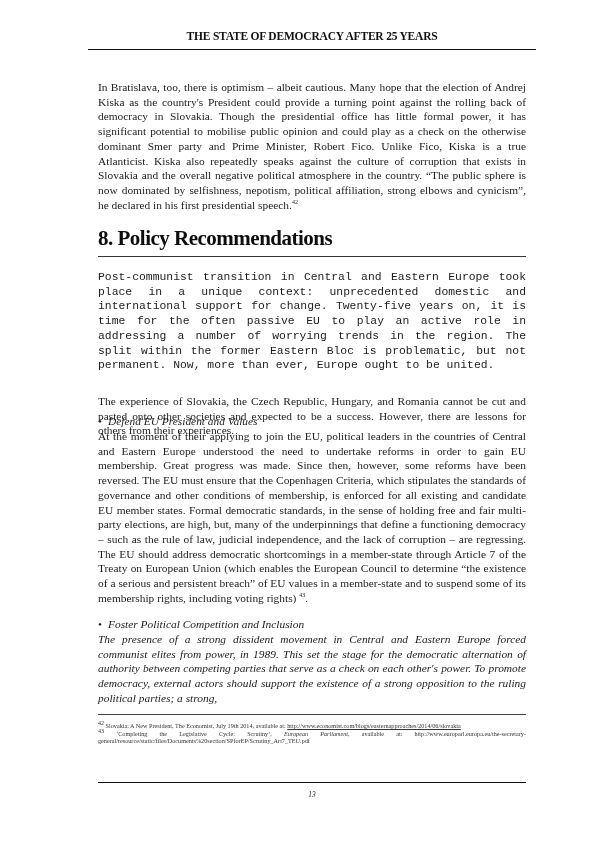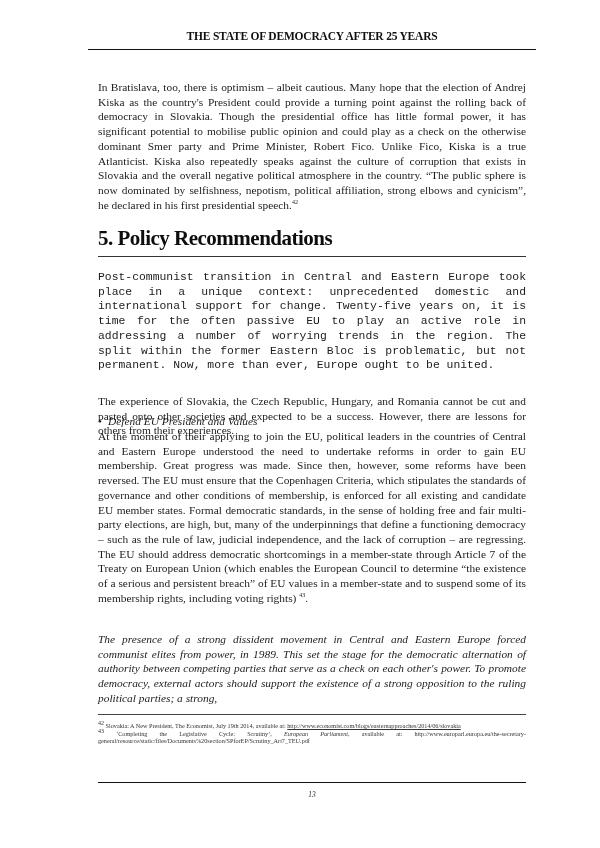--- a/index.html
+++ b/index.html
@@ -29,29 +29,30 @@
 </head>
 <body>
 
 <div class="page">
 
   <div class="header-title">THE STATE OF DEMOCRACY AFTER 25 YEARS</div>
   <div class="header-rule"></div>
 
   <div class="body-text p1"><span>In Bratislava, too, there is optimism – albeit cautious. Many hope that the election of Andrej Kiska as the country's President could provide a turning point against the rolling back of democracy in Slovakia. Though the presidential office has little formal power, it has significant potential to mobilise public opinion and could play as a check on the otherwise dominant Smer party and Prime Minister, Robert Fico. Unlike Fico, Kiska is a true Atlanticist. Kiska also repeatedly speaks against the culture of corruption that exists in Slovakia and the overall negative political atmosphere in the country. “The public sphere is now dominated by selfishness, nepotism, political affiliation, strong elbows and cynicism”, he declared in his first presidential speech.</span><sup>42</sup></div>
 
-  <div class="section-heading">5. Policy Recommendations</div>
+  <div class="section-heading">8. Policy Recommendations</div>
   <div class="section-rule"></div>
 
   <div class="body-text p2">Post-communist transition in Central and Eastern Europe took place in a unique context: unprecedented domestic and international support for change. Twenty-five years on, it is time for the often passive EU to play an active role in addressing a number of worrying trends in the region. The split within the former Eastern Bloc is problematic, but not permanent. Now, more than ever, Europe ought to be united.</div>
   <div class="body-text p3">The experience of Slovakia, the Czech Republic, Hungary, and Romania cannot be cut and pasted onto other societies and expected to be a success. However, there are lessons for others from their experiences.</div>
 
   <div class="bullet-1"><span class="bullet-dot">•</span><span>Defend EU President and Values</span></div>
   <div class="body-text p4"><span>At the moment of their applying to join the EU, political leaders in the countries of Central and Eastern Europe understood the need to undertake reforms in order to gain EU membership. Great progress was made. Since then, however, some reforms have been reversed. The EU must ensure that the Copenhagen Criteria, which stipulates the standards of governance and other conditions of membership, is enforced for all existing and candidate EU member states. Formal democratic standards, in the sense of holding free and fair multi-party elections, are high, but, many of the underpinnings that define a functioning democracy – such as the rule of law, judicial independence, and the lack of corruption – are regressing. The EU should address democratic shortcomings in a member-state through Article 7 of the Treaty on European Union (which enables the European Council to determine “the existence of a serious and persistent breach” of EU values in a member-state and to suspend some of its membership rights, including voting rights)</span> <sup>43</sup><span>.</span></div>
 
+  <div class="bullet-2"><span class="bullet-dot">•</span><span>Foster Political Competition and Inclusion</span></div>
   <div class="body-text p5">The presence of a strong dissident movement in Central and Eastern Europe forced communist elites from power, in 1989. This set the stage for the democratic alternation of authority between competing parties that serve as a check on each other's power. To promote democracy, external actors should support the existence of a strong opposition to the ruling political parties; a strong,</div>
 
   <div class="footnote-rule"></div>
   <div class="footnotes">
     <span class="fn"><sup>42</sup> <span>Slovakia: A New President, The Economist, July 19th 2014, available at: </span><a>http://www.economist.com/blogs/easternapproaches/2014/06/slovakia</a></span>
     <span class="fn"><sup>43</sup> <span>‘Completing the Legislative Cycle: Scrutiny’, </span><i>European Parliament</i><span>, available at: http://www.europarl.europa.eu/the-secretary-general/resource/static/files/Documents%20section/SPforEP/Scrutiny_Art7_TEU.pdf</span></span>
   </div>
 
   <div class="footer-rule"></div>
   <div class="page-number">13</div>

